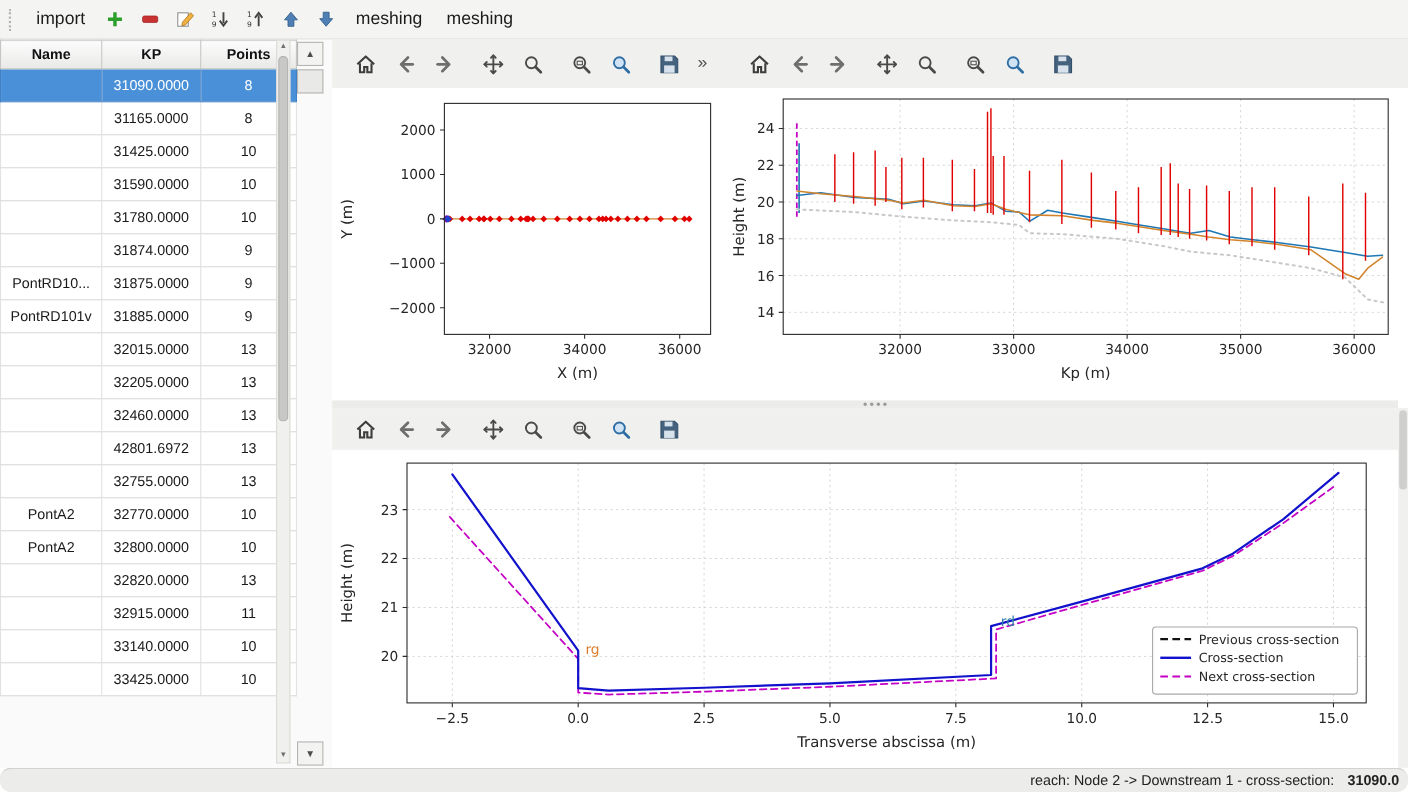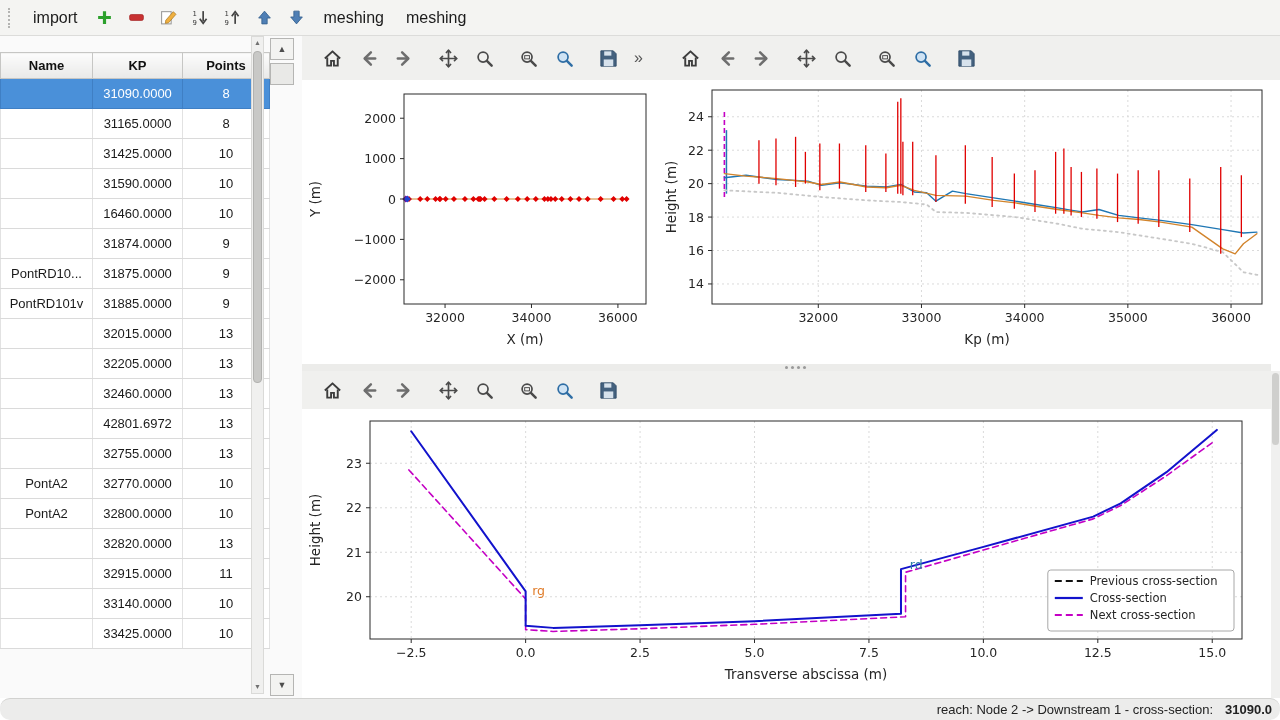--- a/index.html
+++ b/index.html
@@ -9,21 +9,21 @@
   
   .menubar{position:absolute;top:0;left:0;right:0;height:36px;background:#f4f4f2;
     border-bottom:1px solid #dcdcda;display:flex;align-items:center;padding:0 6px;box-sizing:border-box;gap:2px;}
   .menubar button{background:none;border:none;cursor:pointer;font:inherit;}
   .menu-item{padding:5px 10px;font-size:13.5px;color:#1c1c1c;}
   .tool-btn{width:30px;height:28px;display:flex;align-items:center;justify-content:center;}
   .grip{width:6px;height:20px;border-left:2px dotted #b4b4b2;margin:0 5px 0 2px;}
 
   
   .left-panel{position:absolute;top:36px;left:0;width:302px;bottom:22px;background:#fafafa;}
-  table.xs{position:absolute;left:0;top:16px;border-collapse:collapse;table-layout:fixed;background:#fff;font-size:13px;}
+  table.xs{position:absolute;left:0;top:0;border-collapse:collapse;table-layout:fixed;background:#fff;font-size:13px;}
   table.xs th{height:25px;background:linear-gradient(#fcfcfc,#e9e9e8);border:1px solid #c6c6c4;
     font-weight:bold;font-size:13px;color:#111;padding:0;}
   table.xs td{height:29px;border-right:1px solid #e2e2e2;border-bottom:1px solid #dadada;border-left:1px solid #e2e2e2;
     text-align:center;color:#1a1a1a;padding:0 3px;white-space:nowrap;overflow:hidden;}
   .col-name{width:85px}.col-kp{width:83px}.col-points{width:80px}
   tr.selected td{background:#4a90d9;color:#fff;border-color:#3f7fc4;}
 
   .tbl-scroll{position:absolute;left:251px;top:0;width:13px;bottom:4px;background:#f0f0ef;border:1px solid #dadad8;box-sizing:border-box;}
   .tbl-scroll .arrow{position:absolute;left:0;right:0;text-align:center;font-size:7px;color:#707070;height:12px;line-height:12px;}
   .tbl-scroll .arrow.dn{bottom:0;}
@@ -146,21 +146,21 @@
             <td class="col-kp">31425.0000</td>
             <td class="col-points">10</td>
           </tr>
           <tr>
             <td class="col-name"></td>
             <td class="col-kp">31590.0000</td>
             <td class="col-points">10</td>
           </tr>
           <tr>
             <td class="col-name"></td>
-            <td class="col-kp">16460.0000</td>
+            <td class="col-kp">31780.0000</td>
             <td class="col-points">10</td>
           </tr>
           <tr>
             <td class="col-name"></td>
             <td class="col-kp">31874.0000</td>
             <td class="col-points">9</td>
           </tr>
           <tr>
             <td class="col-name">PontRD10...</td>
             <td class="col-kp">31875.0000</td>

